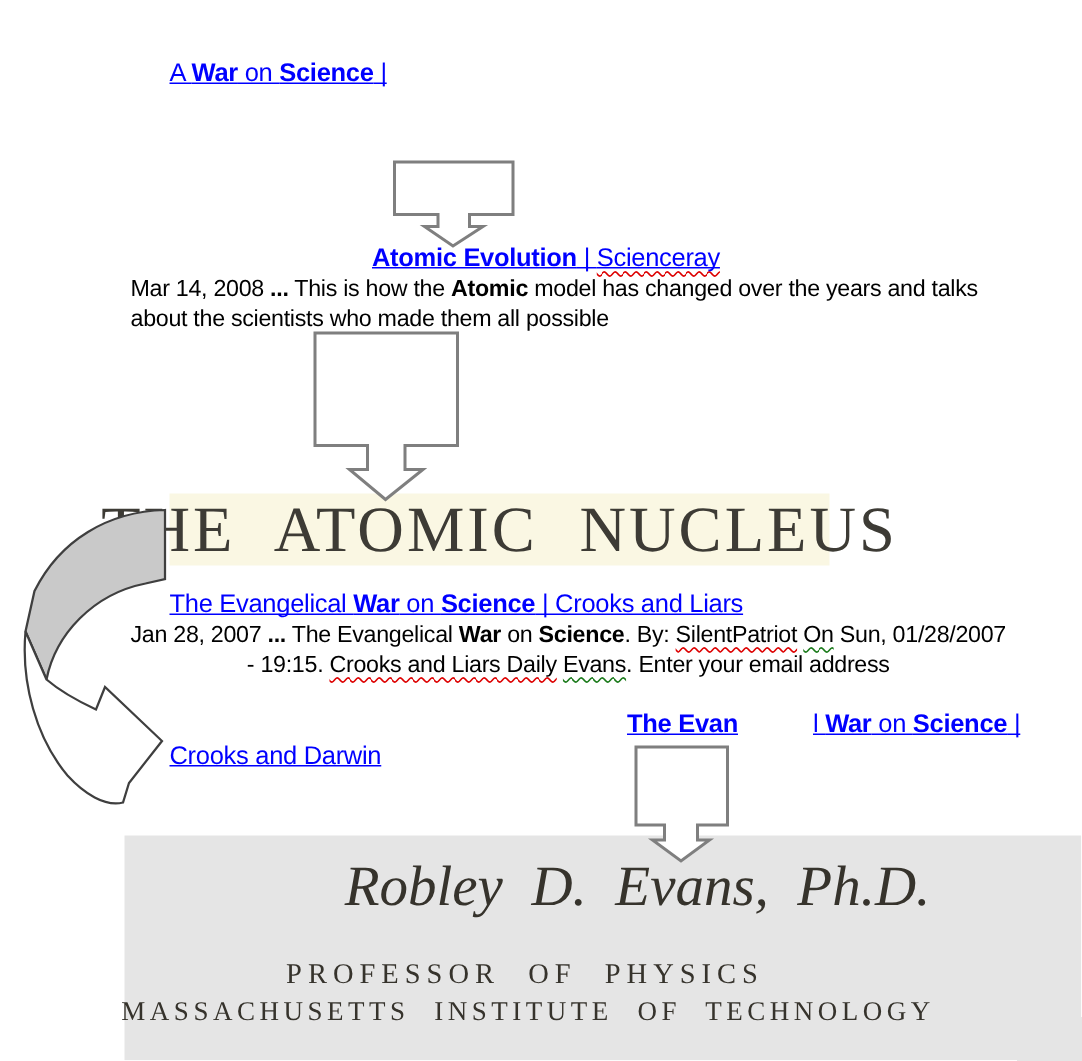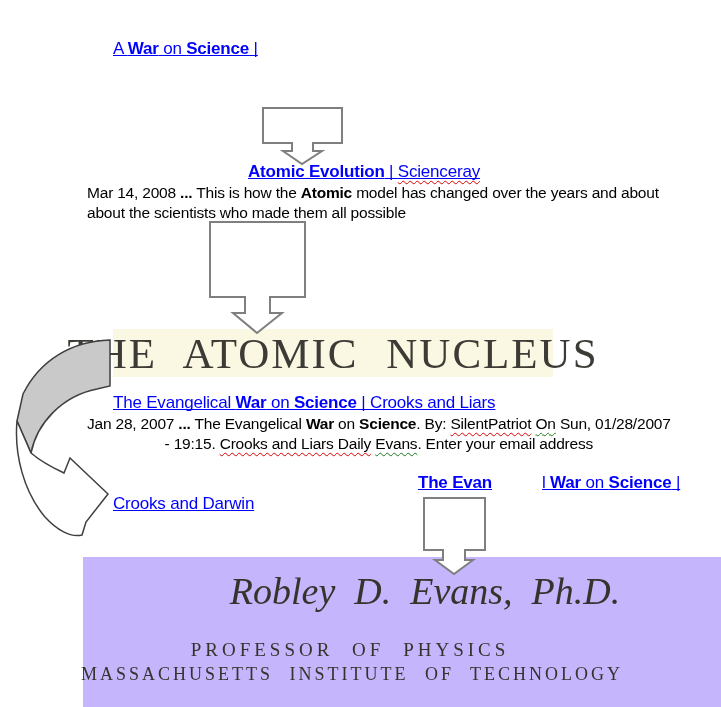--- a/index.html
+++ b/index.html
@@ -17,41 +17,41 @@
          text-underline-offset:3px;text-decoration-skip-ink:none;}
   .w-green{text-decoration:underline wavy #1a7a1a;text-decoration-thickness:1px;
          text-underline-offset:3px;text-decoration-skip-ink:none;}
   
   .scan{background:#faf7e3;}
   #scan-nucleus{left:113px;top:329px;width:440px;height:48px;
     display:flex;align-items:center;justify-content:center;}
   #scan-nucleus .t{
     font-family:"Liberation Serif","DejaVu Serif",serif;font-size:43px;color:#3d3b35;
     letter-spacing:2px;word-spacing:0.35em;white-space:nowrap;}
-  #scan-evans{left:83px;top:557px;width:638px;height:150px;background:#c4b5fd;}
+  #scan-evans{left:83px;top:557px;width:638px;height:150px;background:#e5e5e5;}
   .scanline{position:absolute;transform:translateX(-50%);white-space:nowrap;
     font-family:"Liberation Serif","DejaVu Serif",serif;color:#36332c;}
   #robley{left:342px;top:12px;font-size:38px;font-style:italic;word-spacing:0.25em;}
   #professor{left:267px;top:82px;font-size:19px;letter-spacing:4px;word-spacing:10px;}
   #mit{left:269px;top:107px;font-size:18px;letter-spacing:3px;word-spacing:9px;}
   
   #shapes{position:absolute;left:0;top:0;width:721px;height:707px;pointer-events:none;}
   #shapes .shape{pointer-events:auto;cursor:move;}
   .callout{fill:#ffffff;stroke:#7f7f7f;stroke-width:2;stroke-linejoin:miter;}
 </style>
 </head>
 <body>
 
 <div id="canvas">
 
   <a class="lnk abs" style="left:113px;top:39px;"><span>A </span><span class="seg-b">War</span><span> on </span><span class="seg-b">Science</span><span> |</span></a>
 
   <a class="lnk abs" style="left:248px;top:162px;"><span class="seg-b">Atomic Evolution</span><span> | </span><span class="w-red">Scienceray</span></a>
   <div class="snippet abs" style="left:87px;top:183px;">
-    <div class="line"><span>Mar 14, 2008 </span><span class="seg-b">...</span><span> This is how the </span><span class="seg-b">Atomic</span><span> model has changed over the years and about</span></div>
+    <div class="line"><span>Mar 14, 2008 </span><span class="seg-b">...</span><span> This is how the </span><span class="seg-b">Atomic</span><span> model has changed over the years and talks</span></div>
     <div class="line"><span>about the scientists who made them all possible</span></div>
   </div>
 
   <div id="scan-nucleus" class="scan abs">
     <span class="t">THE ATOMIC NUCLEUS</span>
   </div>
 
   <a class="lnk abs" style="left:113px;top:393px;"><span>The Evangelical </span><span class="seg-b">War</span><span> on </span><span class="seg-b">Science</span><span> | Crooks and Liars</span></a>
   <div class="snippet abs" style="left:87px;top:414px;text-align:center;">
     <div class="line"><span>Jan 28, 2007 </span><span class="seg-b">...</span><span> The Evangelical </span><span class="seg-b">War</span><span> on </span><span class="seg-b">Science</span><span>. By: </span><span class="w-red">SilentPatriot</span><span> </span><span class="w-green">On</span><span> Sun, 01/28/2007</span></div>

